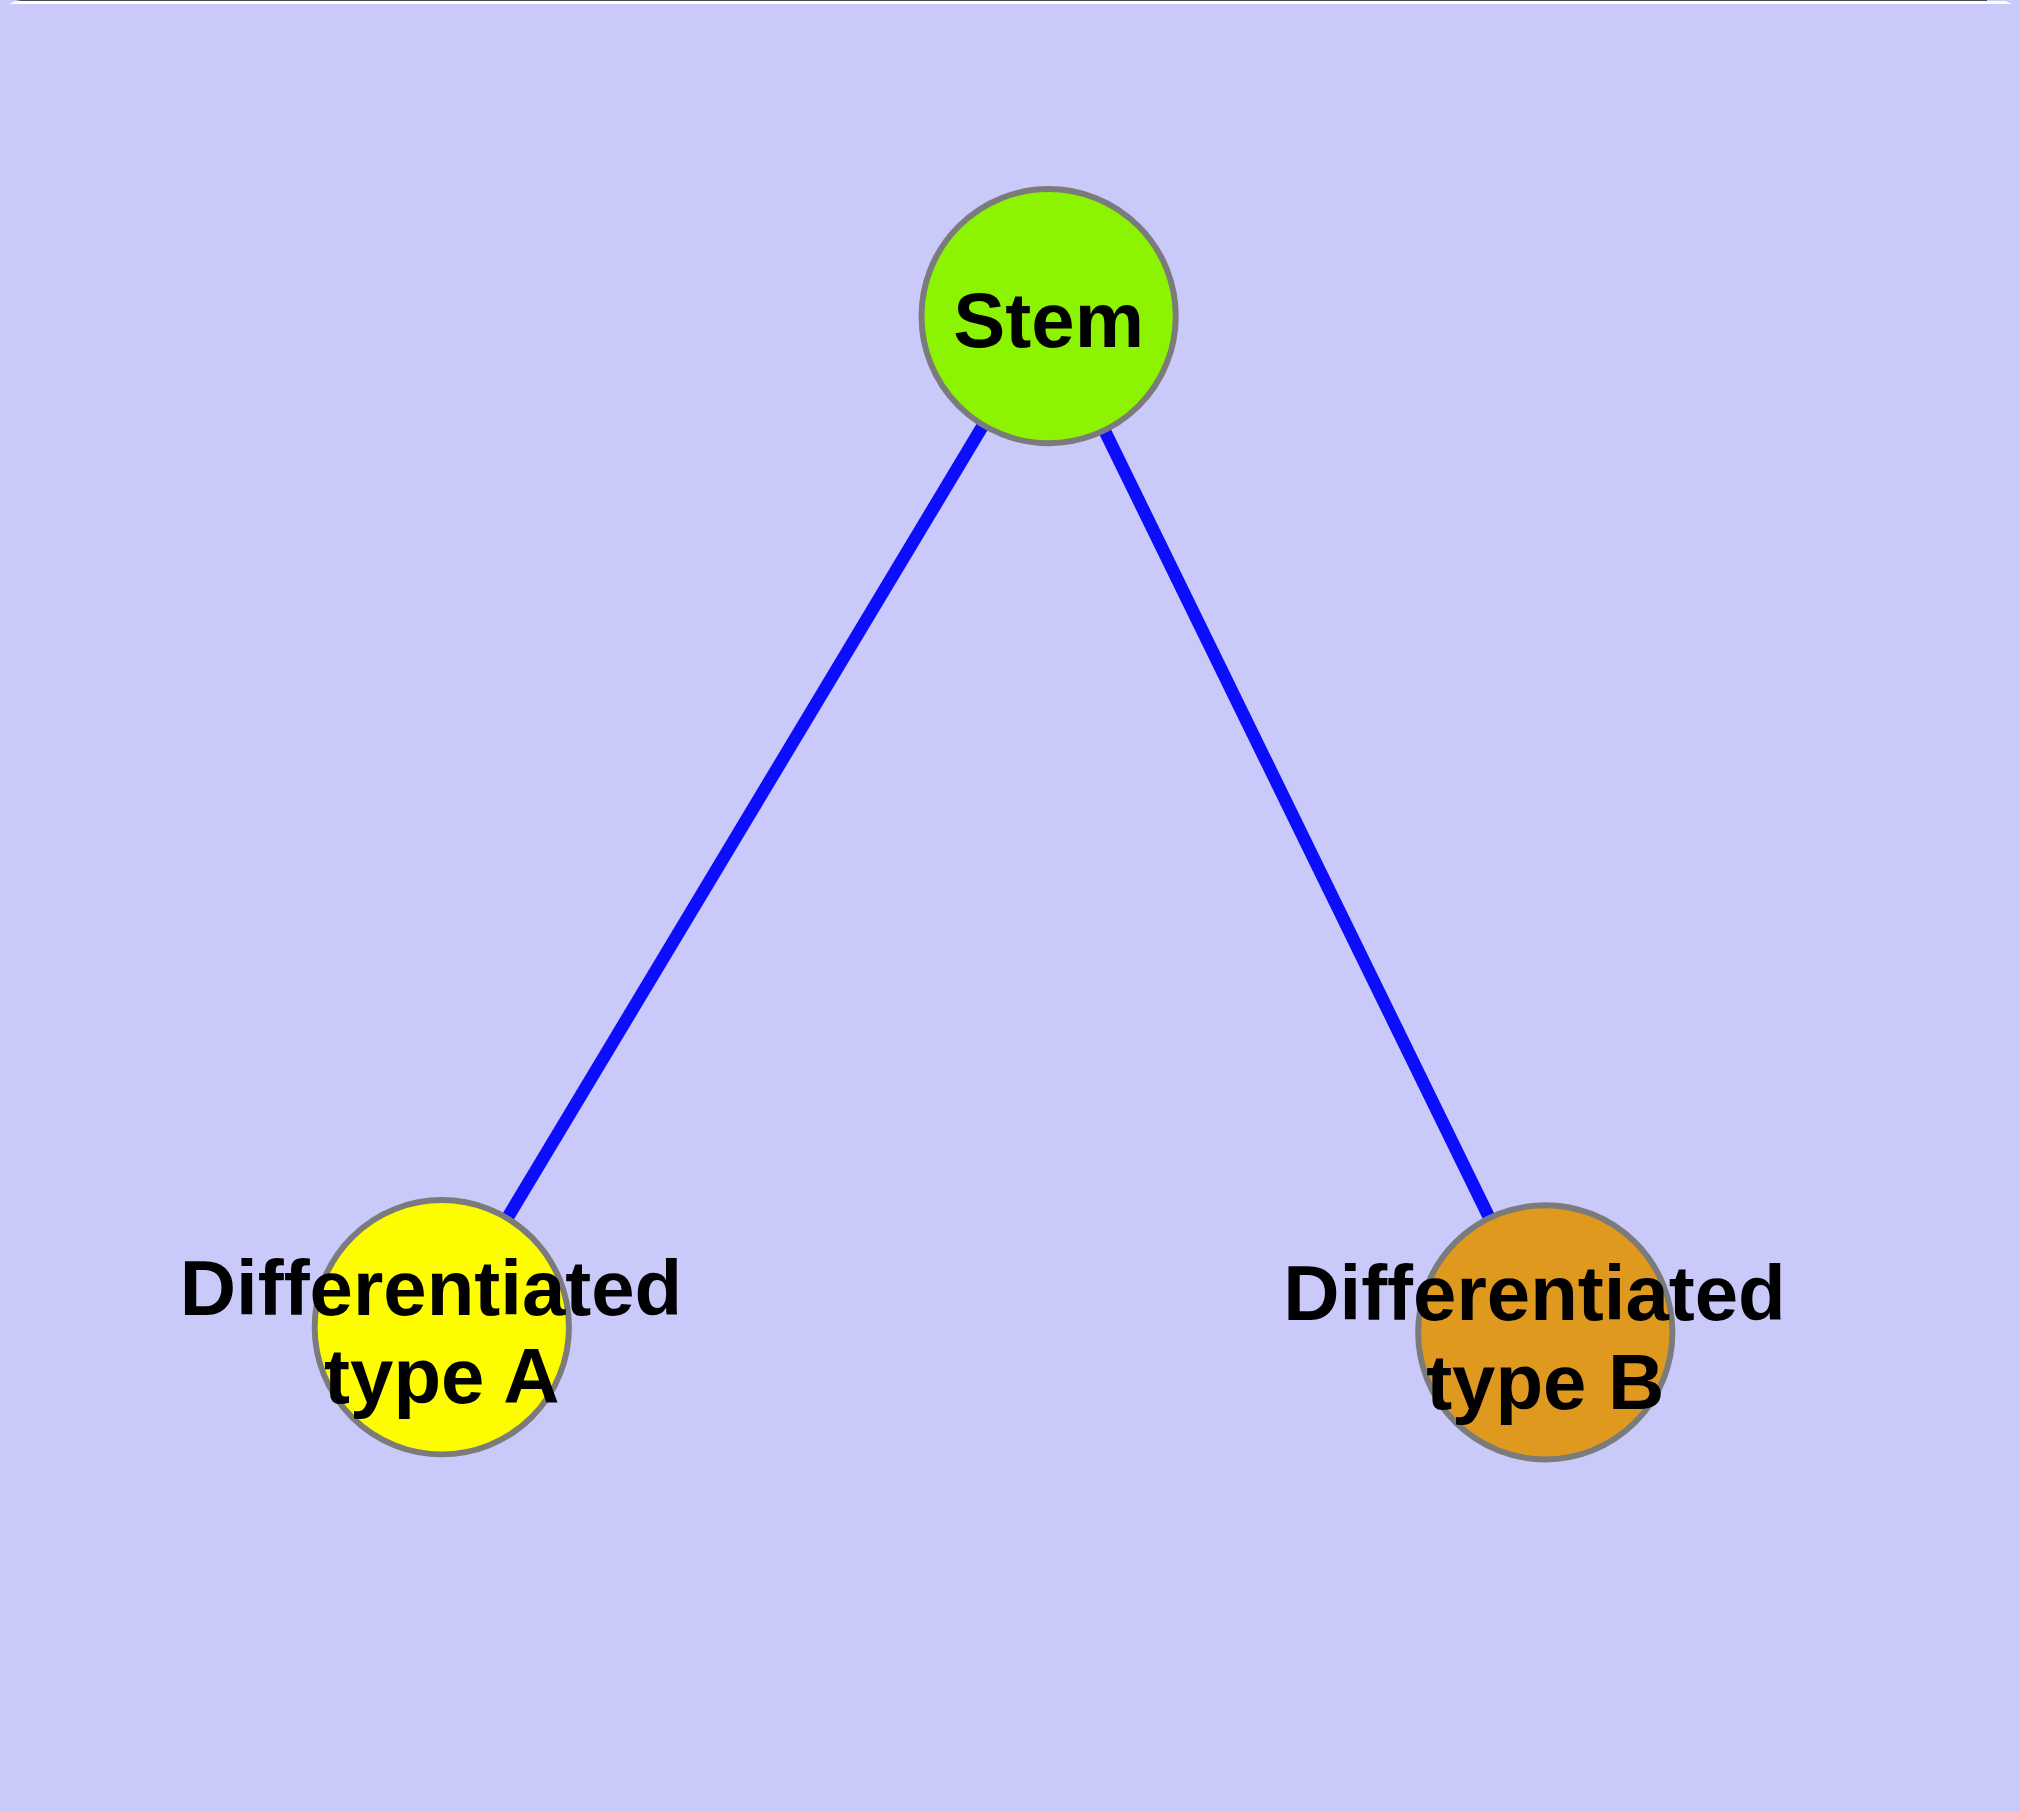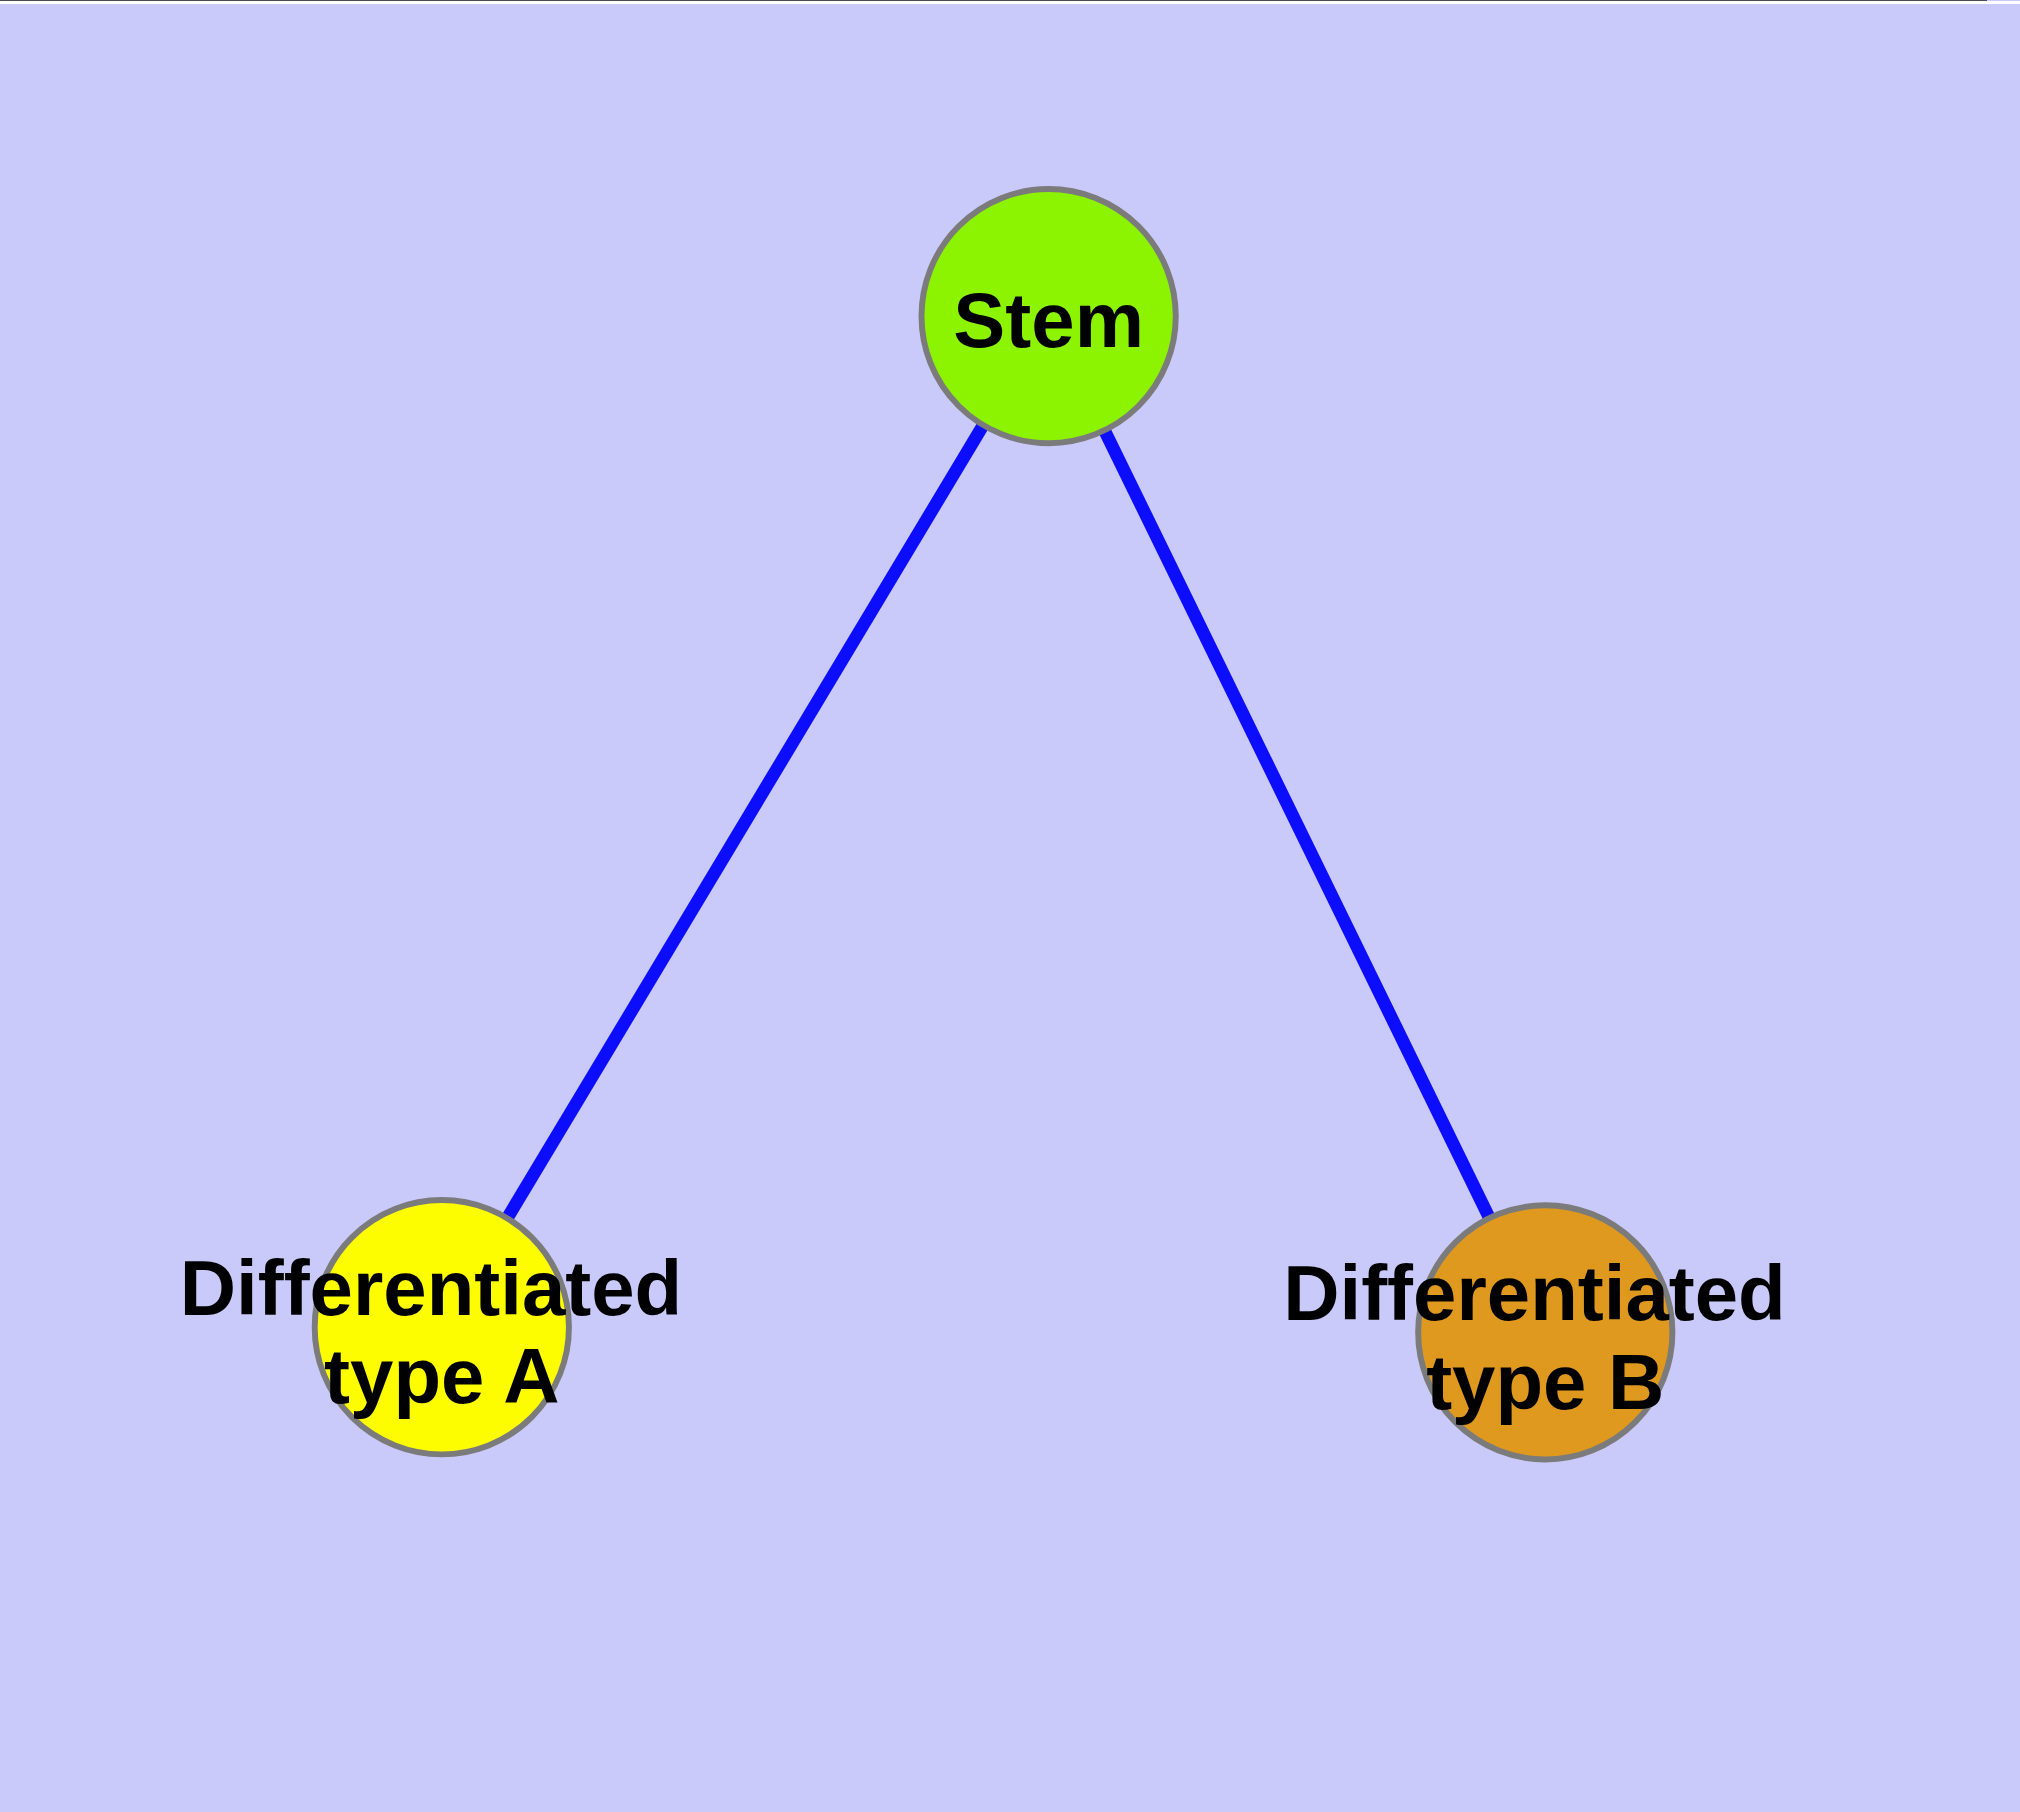--- a/index.html
+++ b/index.html
@@ -7,20 +7,21 @@
     padding: 0;
     background: #cacafa;
   }
   .canvas {
     position: relative;
     width: 2021px;
     height: 1812px;
     background: #cacafa;
     overflow: hidden;
     font-family: "Liberation Sans", sans-serif;
+    border-radius: 22px;
   }
   
   .top-dark-line {
     position: absolute;
     top: 0; left: 0;
     width: 1987px; height: 0.8px;
     background: #4a4a52;
   }
   .top-white-strip {
     position: absolute;

